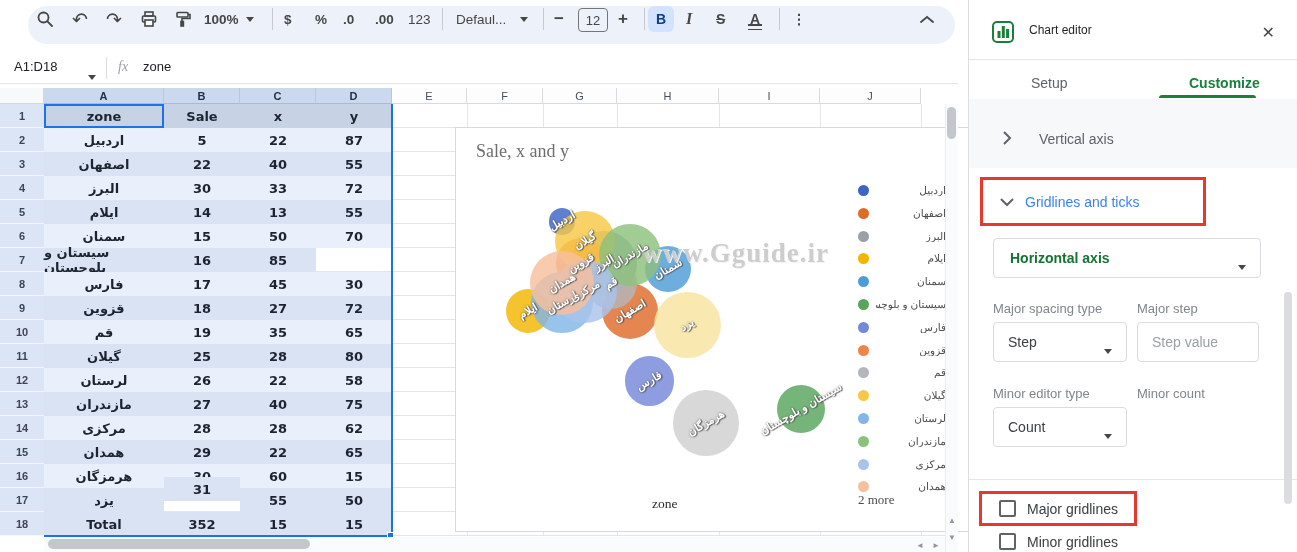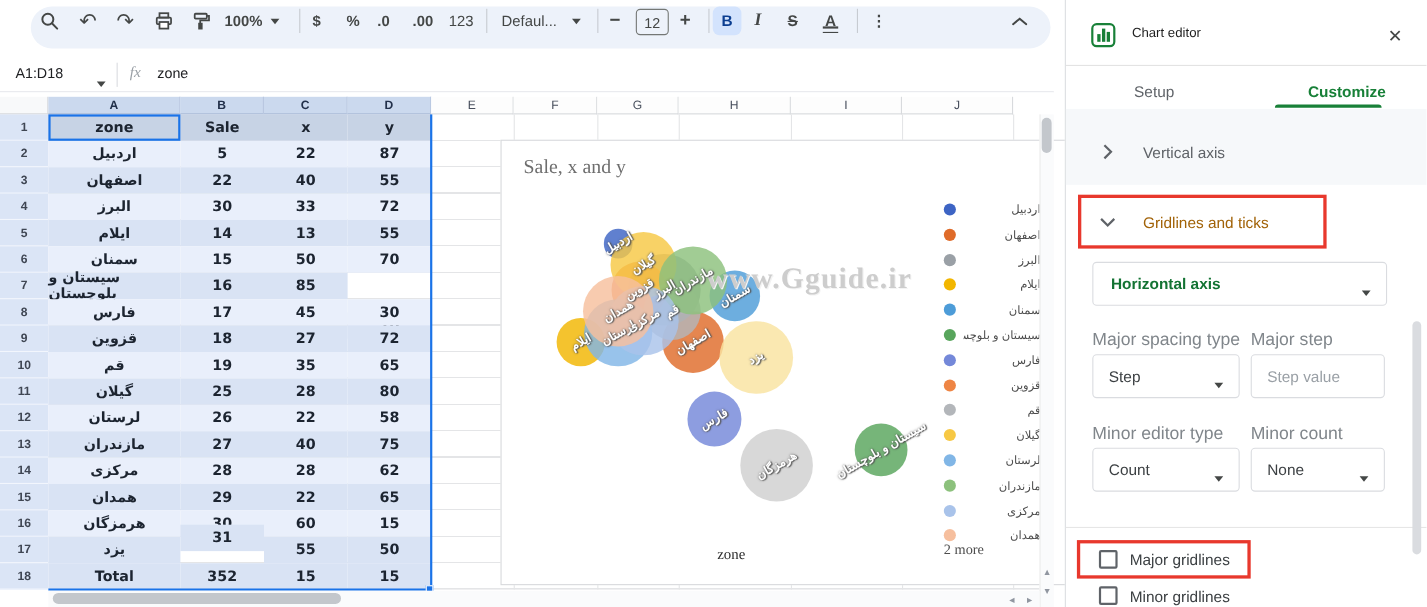--- a/index.html
+++ b/index.html
@@ -98,30 +98,30 @@
   #panel-close { position:absolute; right:22px; top:23px; font-size:16px; color:#444746; cursor:pointer; }
   .tab { position:absolute; top:75px; font-size:14px; }
   #tab-setup { left:62px; color:#5f6368; }
   #tab-customize { left:220px; color:#188038; font-weight:600; }
   #tab-underline { position:absolute; left:190px; top:95px; width:97px; height:3px; background:#188038;
     border-radius:3px 3px 0 0; }
   #section-vaxis { position:absolute; left:0; top:99px; width:100%; height:69px; background:#f6f8fa; }
   .chev { stroke:#5f6368; stroke-width:2; fill:none; }
   #vaxis-label { position:absolute; left:70px; top:131px; font-size:14px; color:#5f6368; }
   #vaxis-chev { position:absolute; left:30px; top:130px; }
-  #section-grid-label { position:absolute; left:70px; top:194px; font-size:14px; color:#a16207; }
+  #section-grid-label { position:absolute; left:56px; top:194px; font-size:14px; color:#3b82f6; }
   #grid-chev { position:absolute; left:30px; top:194px; }
   .redbox { position:absolute; border:3px solid #e8382d; }
   #redbox-gridlines { left:11px; top:177px; width:226px; height:49px; }
   #redbox-major { left:10px; top:491px; width:158px; height:35px; }
   .select-box { position:absolute; border:1px solid #dadce0; border-radius:4px; background:#fff; }
   #axis-select { left:24px; top:238px; width:268px; height:40px; }
   #axis-select .val { position:absolute; left:16px; top:11px; font-size:14px; color:#137333; font-weight:600; }
   .dd-caret { position:absolute; right:14px; top:17px; }
-  .fieldlabel { position:absolute; font-size:16px; color:#80868b; }
+  .fieldlabel { position:absolute; font-size:13px; color:#80868b; }
   .dd { height:40px; }
   .dd .val { position:absolute; left:14px; top:11px; font-size:14px; color:#3c4043; }
   .dd .ph { color:#9aa0a6; }
   #panel-divider2 { position:absolute; left:0; top:479px; width:100%; height:1px; background:#e6e6e6; }
   .checkbox { position:absolute; width:17px; height:17px; border:2px solid #5f6368; border-radius:2px; background:#fff; }
   .cb-label { position:absolute; font-size:14px; color:#3c4043; }
   #panel-scroll { position:absolute; left:315px; top:292px; width:8px; height:212px;
     background:#dadce0; border-radius:4px; }
 </style>
 </head>
@@ -484,24 +484,20 @@
       <div class="val">Step</div>
       <div class="dd-caret"><span class="caret"></span></div>
     </div>
 
     <div class="fieldlabel" style="left:24px; top:386px">Minor editor type</div>
     <div class="fieldlabel" style="left:168px; top:386px">Minor count</div>
     <div class="select-box dd" style="left:24px; top:407px; width:134px">
       <div class="val">Count</div>
       <div class="dd-caret"><span class="caret"></span></div>
     </div>
-    <div class="select-box dd" style="left:168px; top:407px; width:122px">
-      <div class="val">None</div>
-      <div class="dd-caret"><span class="caret"></span></div>
-    </div>
 
     <div id="panel-divider2"></div>
 
     <div class="checkbox" style="left:30px; top:500px"></div>
     <div class="cb-label" style="left:58px; top:501px">Major gridlines</div>
     <div class="redbox" id="redbox-major"></div>
 
     <div class="checkbox" style="left:30px; top:533px"></div>
     <div class="cb-label" style="left:58px; top:534px">Minor gridlines</div>
 

